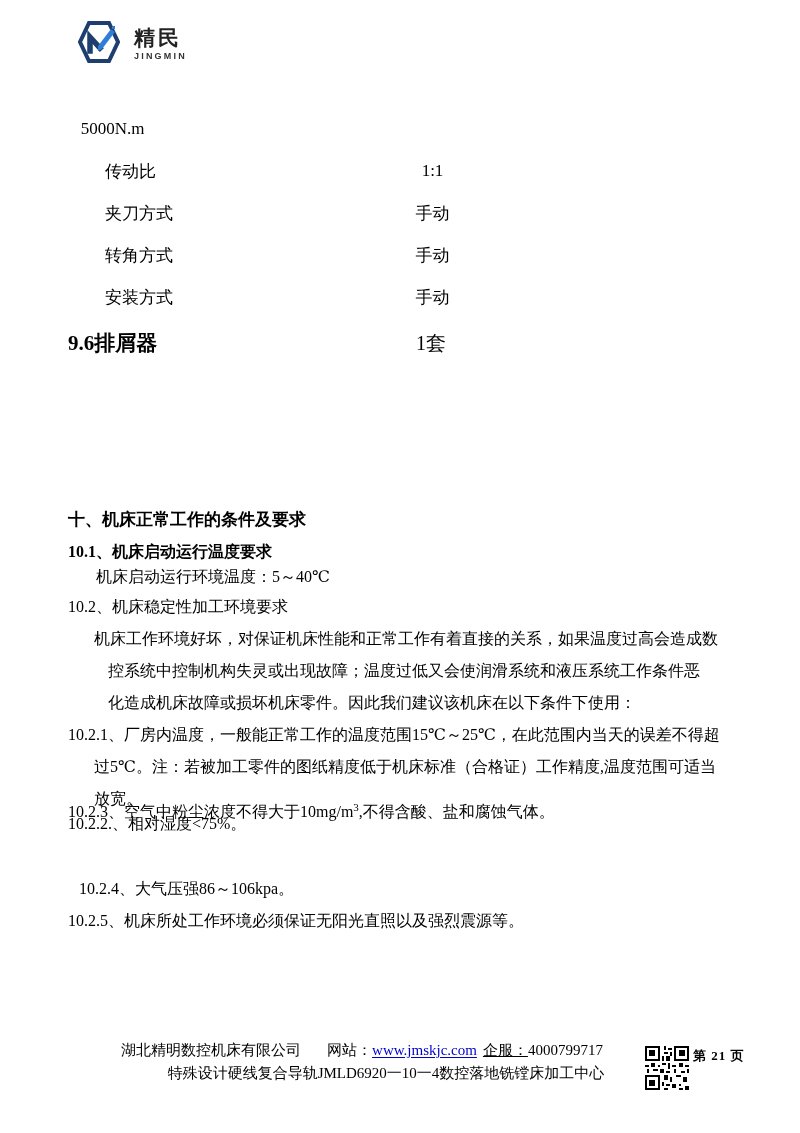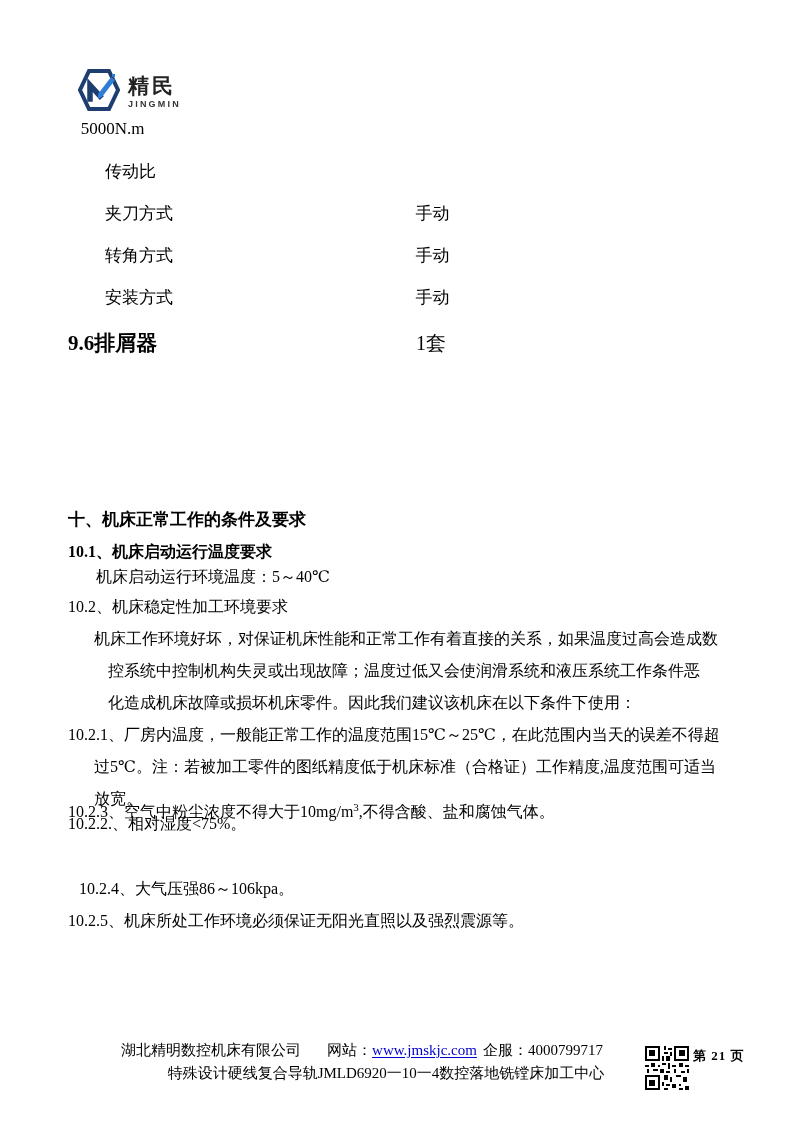--- a/index.html
+++ b/index.html
@@ -8,21 +8,21 @@
     width: 800px;
     height: 1133px;
     margin: 0 auto;
     background: #ffffff;
     overflow: hidden;
     font-family: "Liberation Serif", "DejaVu Serif", serif;
     color: #000;
   }
 
   
-  .logo { position:absolute; top:20px; left:78px; display:flex; align-items:center; gap:8px;margin-top:48px; }
+  .logo { position:absolute; top:20px; left:78px; display:flex; align-items:center; gap:14px; }
   .logo-text { display:flex; flex-direction:column; justify-content:center; }
   .logo-zh { font-family:"Liberation Sans","DejaVu Sans",sans-serif; font-size:21px; font-weight:700; color:#222; letter-spacing:3px; line-height:1.05; }
   .logo-en { font-family:"Liberation Sans","DejaVu Sans",sans-serif; font-size:9px; font-weight:700; color:#333; letter-spacing:2.2px; margin-top:2px; }
 
   
   .spec-table { position:absolute; top:108px; left:0; width:100%; }
   .spec-row { display:flex; align-items:center; height:42px; }
   .spec-label { margin-left:105px; width:215px; font-size:17px; white-space:nowrap; }
   .spec-value { width:225px; text-align:center; font-size:17px; white-space:nowrap; }
   .chip-row { display:flex; align-items:center; height:46px; margin-top:2px; }
@@ -45,21 +45,21 @@
   .ln-1023 { top:802px; left:68px; }
   .ln-1024 { top:879px; left:68px;margin-left:11px; }
   .ln-1025 { top:911px; left:68px; }
   .sup { font-size:11px; vertical-align:super; line-height:0; }
 
   
   .footer-line1 { position:absolute; top:1041px; left:0; width:724px; text-align:center; font-size:15px; white-space:nowrap; }
   .footer-line2 { position:absolute; top:1064px; left:0; width:772px; text-align:center; font-size:15px; white-space:nowrap; }
   .company-name { margin-right:26px; }
   .site-link { color:#0000cc; text-decoration:underline; text-underline-offset:2px; }
-  .service-label { margin-left:6px; }
+  .service-label { margin-left:6px;text-decoration:underline; }
   .qr { position:absolute; top:1046px; left:645px; width:44px; height:44px; }
   .page-num { position:absolute; top:1047px; left:693px; font-size:13px; letter-spacing:1px; white-space:nowrap;font-weight:bold; }
 </style>
 </head>
 <body>
 
 <div class="page">
 
   <div class="logo">
     <span>
@@ -75,20 +75,21 @@
       <span class="logo-en">JINGMIN</span>
     </span>
   </div>
 
   <div class="spec-table">
     <div class="spec-row">
       <span class="spec-value">5000N.m</span>
     </div>
     <div class="spec-row">
       <span class="spec-label">传动比</span>
+      <span class="spec-value">1:1</span>
     </div>
     <div class="spec-row">
       <span class="spec-label">夹刀方式</span>
       <span class="spec-value">手动</span>
     </div>
     <div class="spec-row">
       <span class="spec-label">转角方式</span>
       <span class="spec-value">手动</span>
     </div>
     <div class="spec-row">

